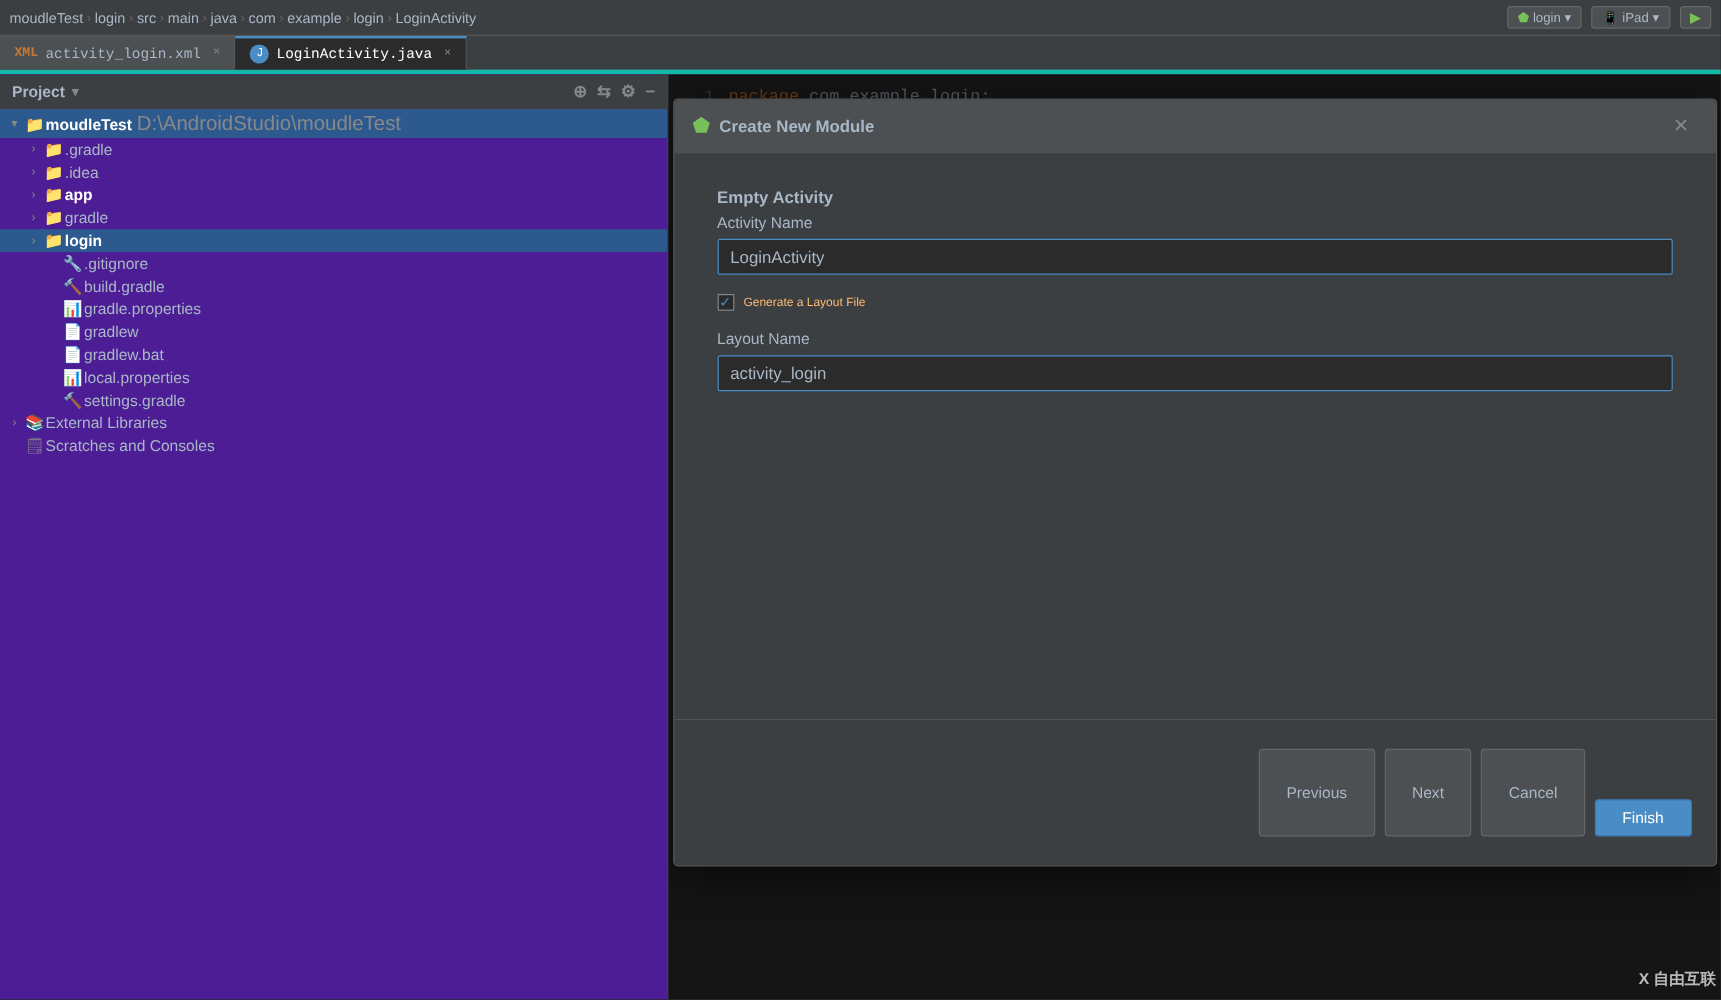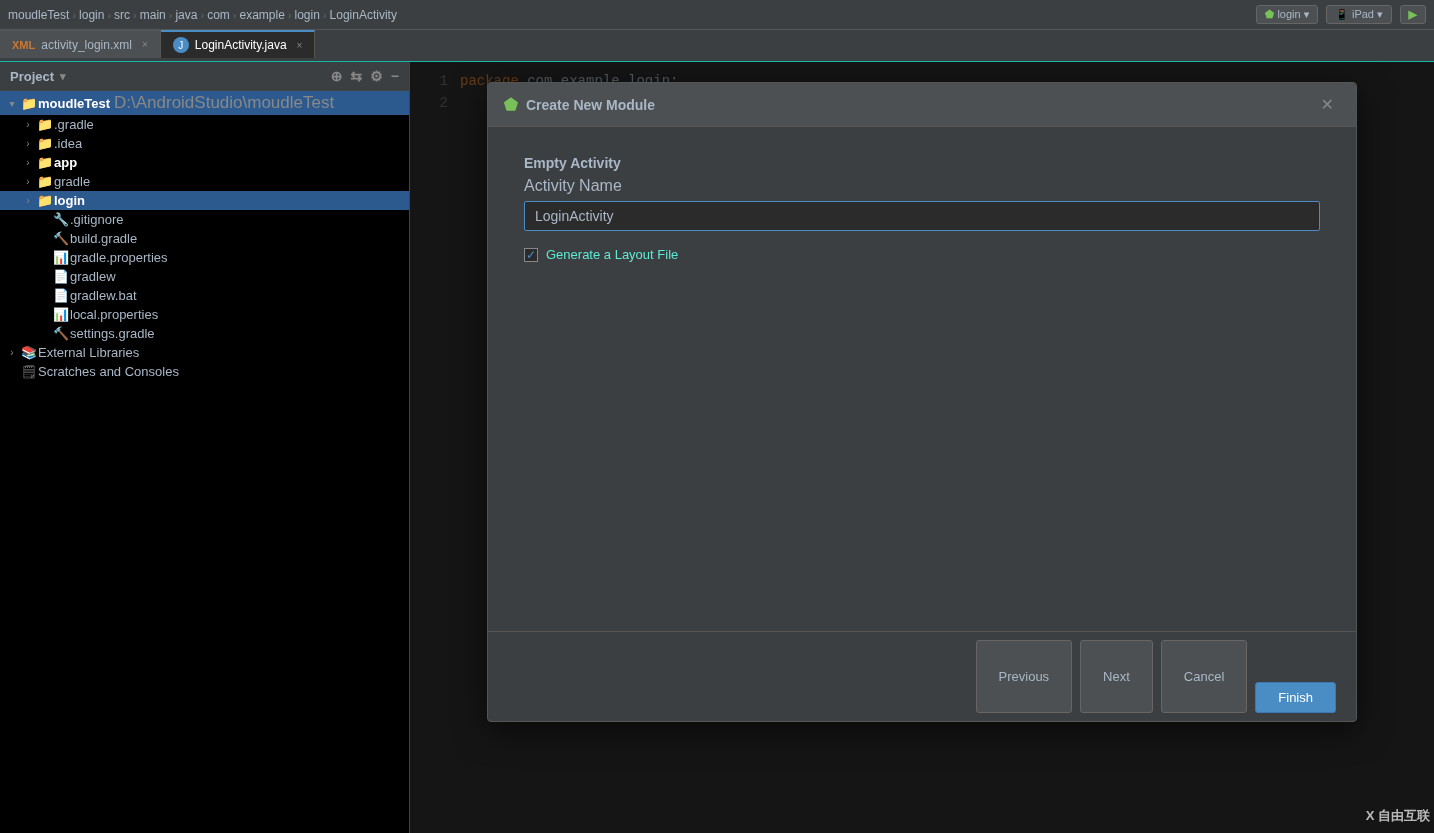--- a/index.html
+++ b/index.html
@@ -50,21 +50,22 @@
       display: flex;
       align-items: center;
       gap: 3px;
     }
 
     
     .tab-bar {
       background: #3c3f41;
       height: 32px;
       display: flex;
-      border-bottom: 1px solid #14b8a6;
+      border-bottom: 4px solid #14b8a6;
+      font-family: Liberation Mono, monospace;
     }
     .tab {
       height: 28px;
       padding: 0 12px;
       display: flex;
       align-items: center;
       gap: 6px;
       font-size: 12px;
       color: #a9b7c6;
       background: #4c5052;
@@ -87,22 +88,22 @@
     .tab-icon-java { color: #4a8cc4; font-size: 11px; }
 
     
     .main-layout {
       display: flex;
       height: calc(833px - 30px - 32px);
     }
 
     
     .sidebar {
-      width: 410px;
-      background: #000000;
+      width: 557px;
+      background: #4c1d95;
       border-right: 1px solid #444;
       overflow-y: auto;
     }
     .sidebar-header {
       background: #3c3f41;
       padding: 6px 10px;
       font-size: 12px;
       font-weight: bold;
       display: flex;
       align-items: center;
@@ -234,21 +235,21 @@
       font-weight: bold;
       color: #a9b7c6;
       margin-bottom: 6px;
     }
     .form-section-sub {
       font-size: 13px;
       color: #888;
       margin-bottom: 24px;
     }
     .form-label {
-      font-size: 16px;
+      font-size: 13px;
       color: #a9b7c6;
       margin-bottom: 6px;
     }
     .form-input {
       width: 100%;
       background: #2b2b2b;
       border: 1px solid #4a8cc4;
       border-radius: 2px;
       color: #a9b7c6;
       font-size: 14px;
@@ -267,26 +268,26 @@
       height: 14px;
       border: 1px solid #888;
       background: #2b2b2b;
       display: flex;
       align-items: center;
       justify-content: center;
       flex-shrink: 0;
     }
     .checkbox-check { color: #4a8cc4; font-size: 12px; }
     .checkbox-label {
-      font-size: 13px;
-      color: #5eead4;
+      font-size: 10px;
+      color: #fdba74;
     }
     .form-group { margin-bottom: 16px; }
     .dialog-footer {
-      padding: 8px 20px;
+      padding: 24px 20px;
       display: flex;
       justify-content: flex-end;
       gap: 8px;
       border-top: 1px solid #555;
       border-radius: 0 0 4px 4px;
     }
     .btn {
       padding: 7px 22px;
       font-size: 13px;
       border-radius: 3px;
@@ -525,20 +526,24 @@
             <input class="form-input" type="text" value="LoginActivity" style="">
           </div>
 
           <div class="checkbox-row">
             <div class="checkbox-box">
               <span class="checkbox-check">✓</span>
             </div>
             <span class="checkbox-label">Generate a Layout File</span>
           </div>
 
+          <div class="form-group">
+            <div class="form-label">Layout Name</div>
+            <input class="form-input" type="text" value="activity_login" style="">
+          </div>
         </div>
 
         <div class="dialog-footer">
           <button class="btn btn-default">Previous</button>
           <button class="btn btn-default">Next</button>
           <button class="btn btn-default">Cancel</button>
           <button class="btn btn-primary">Finish</button>
         </div>
 
       </div>

